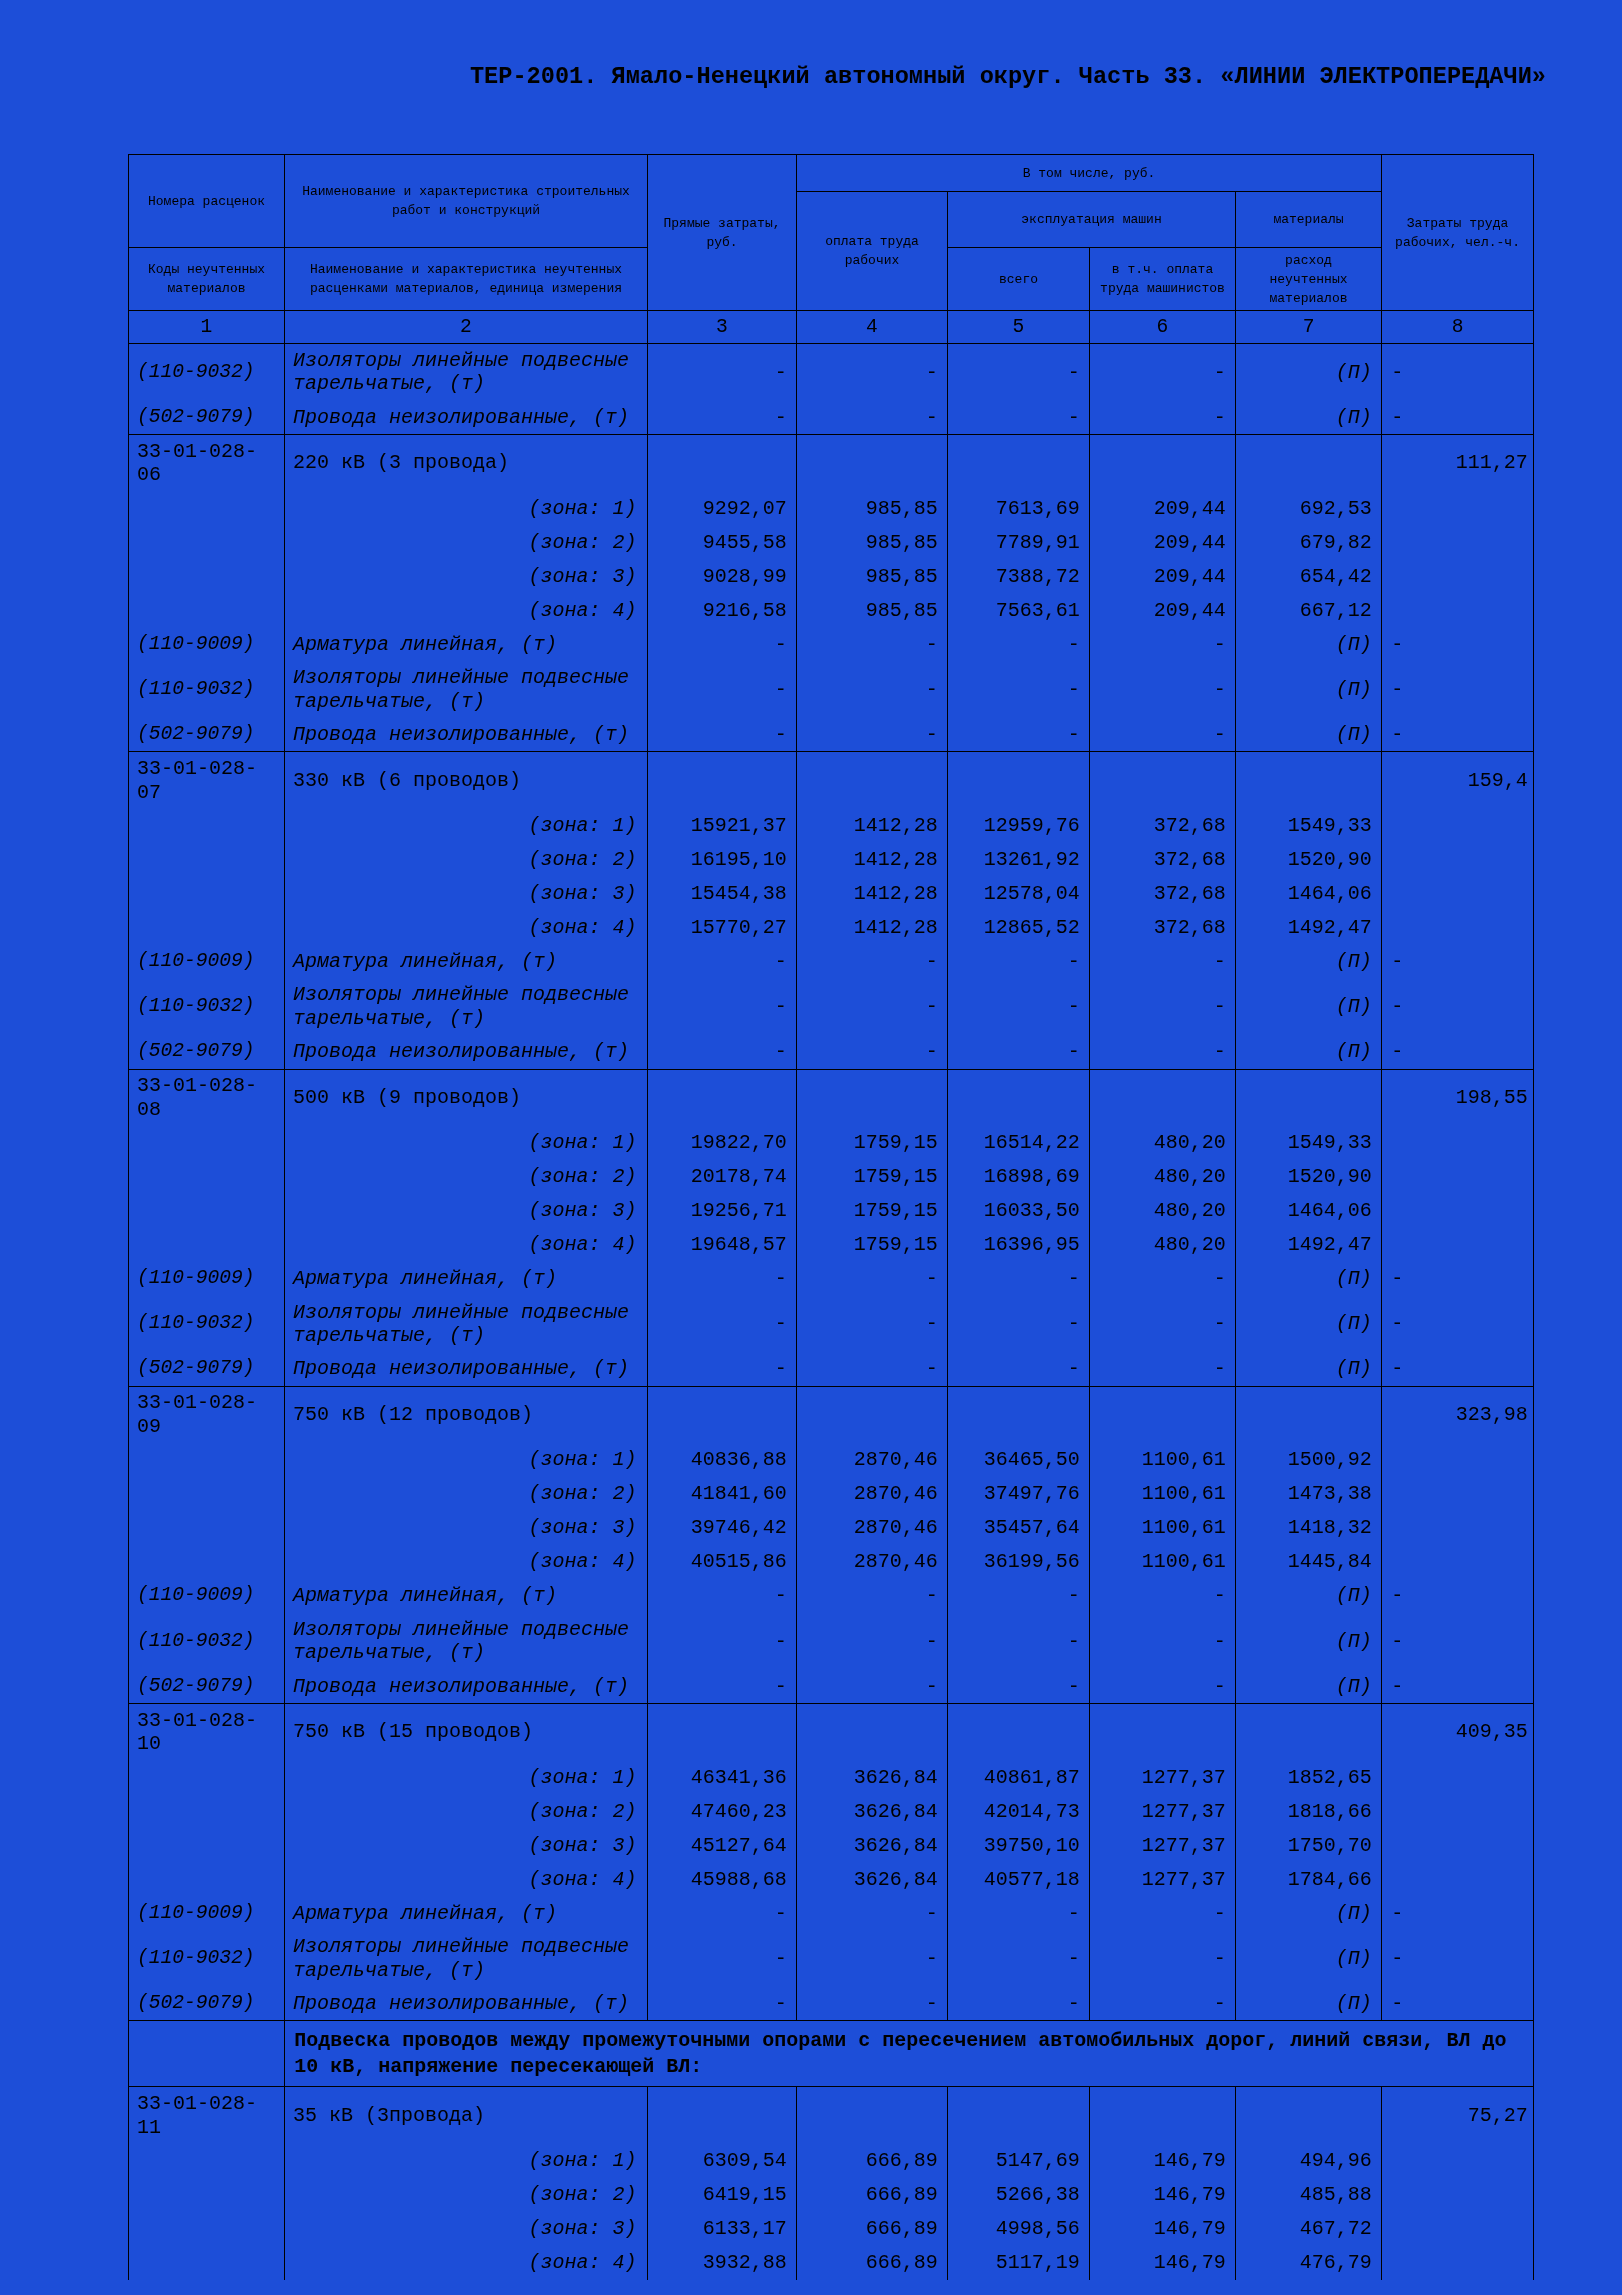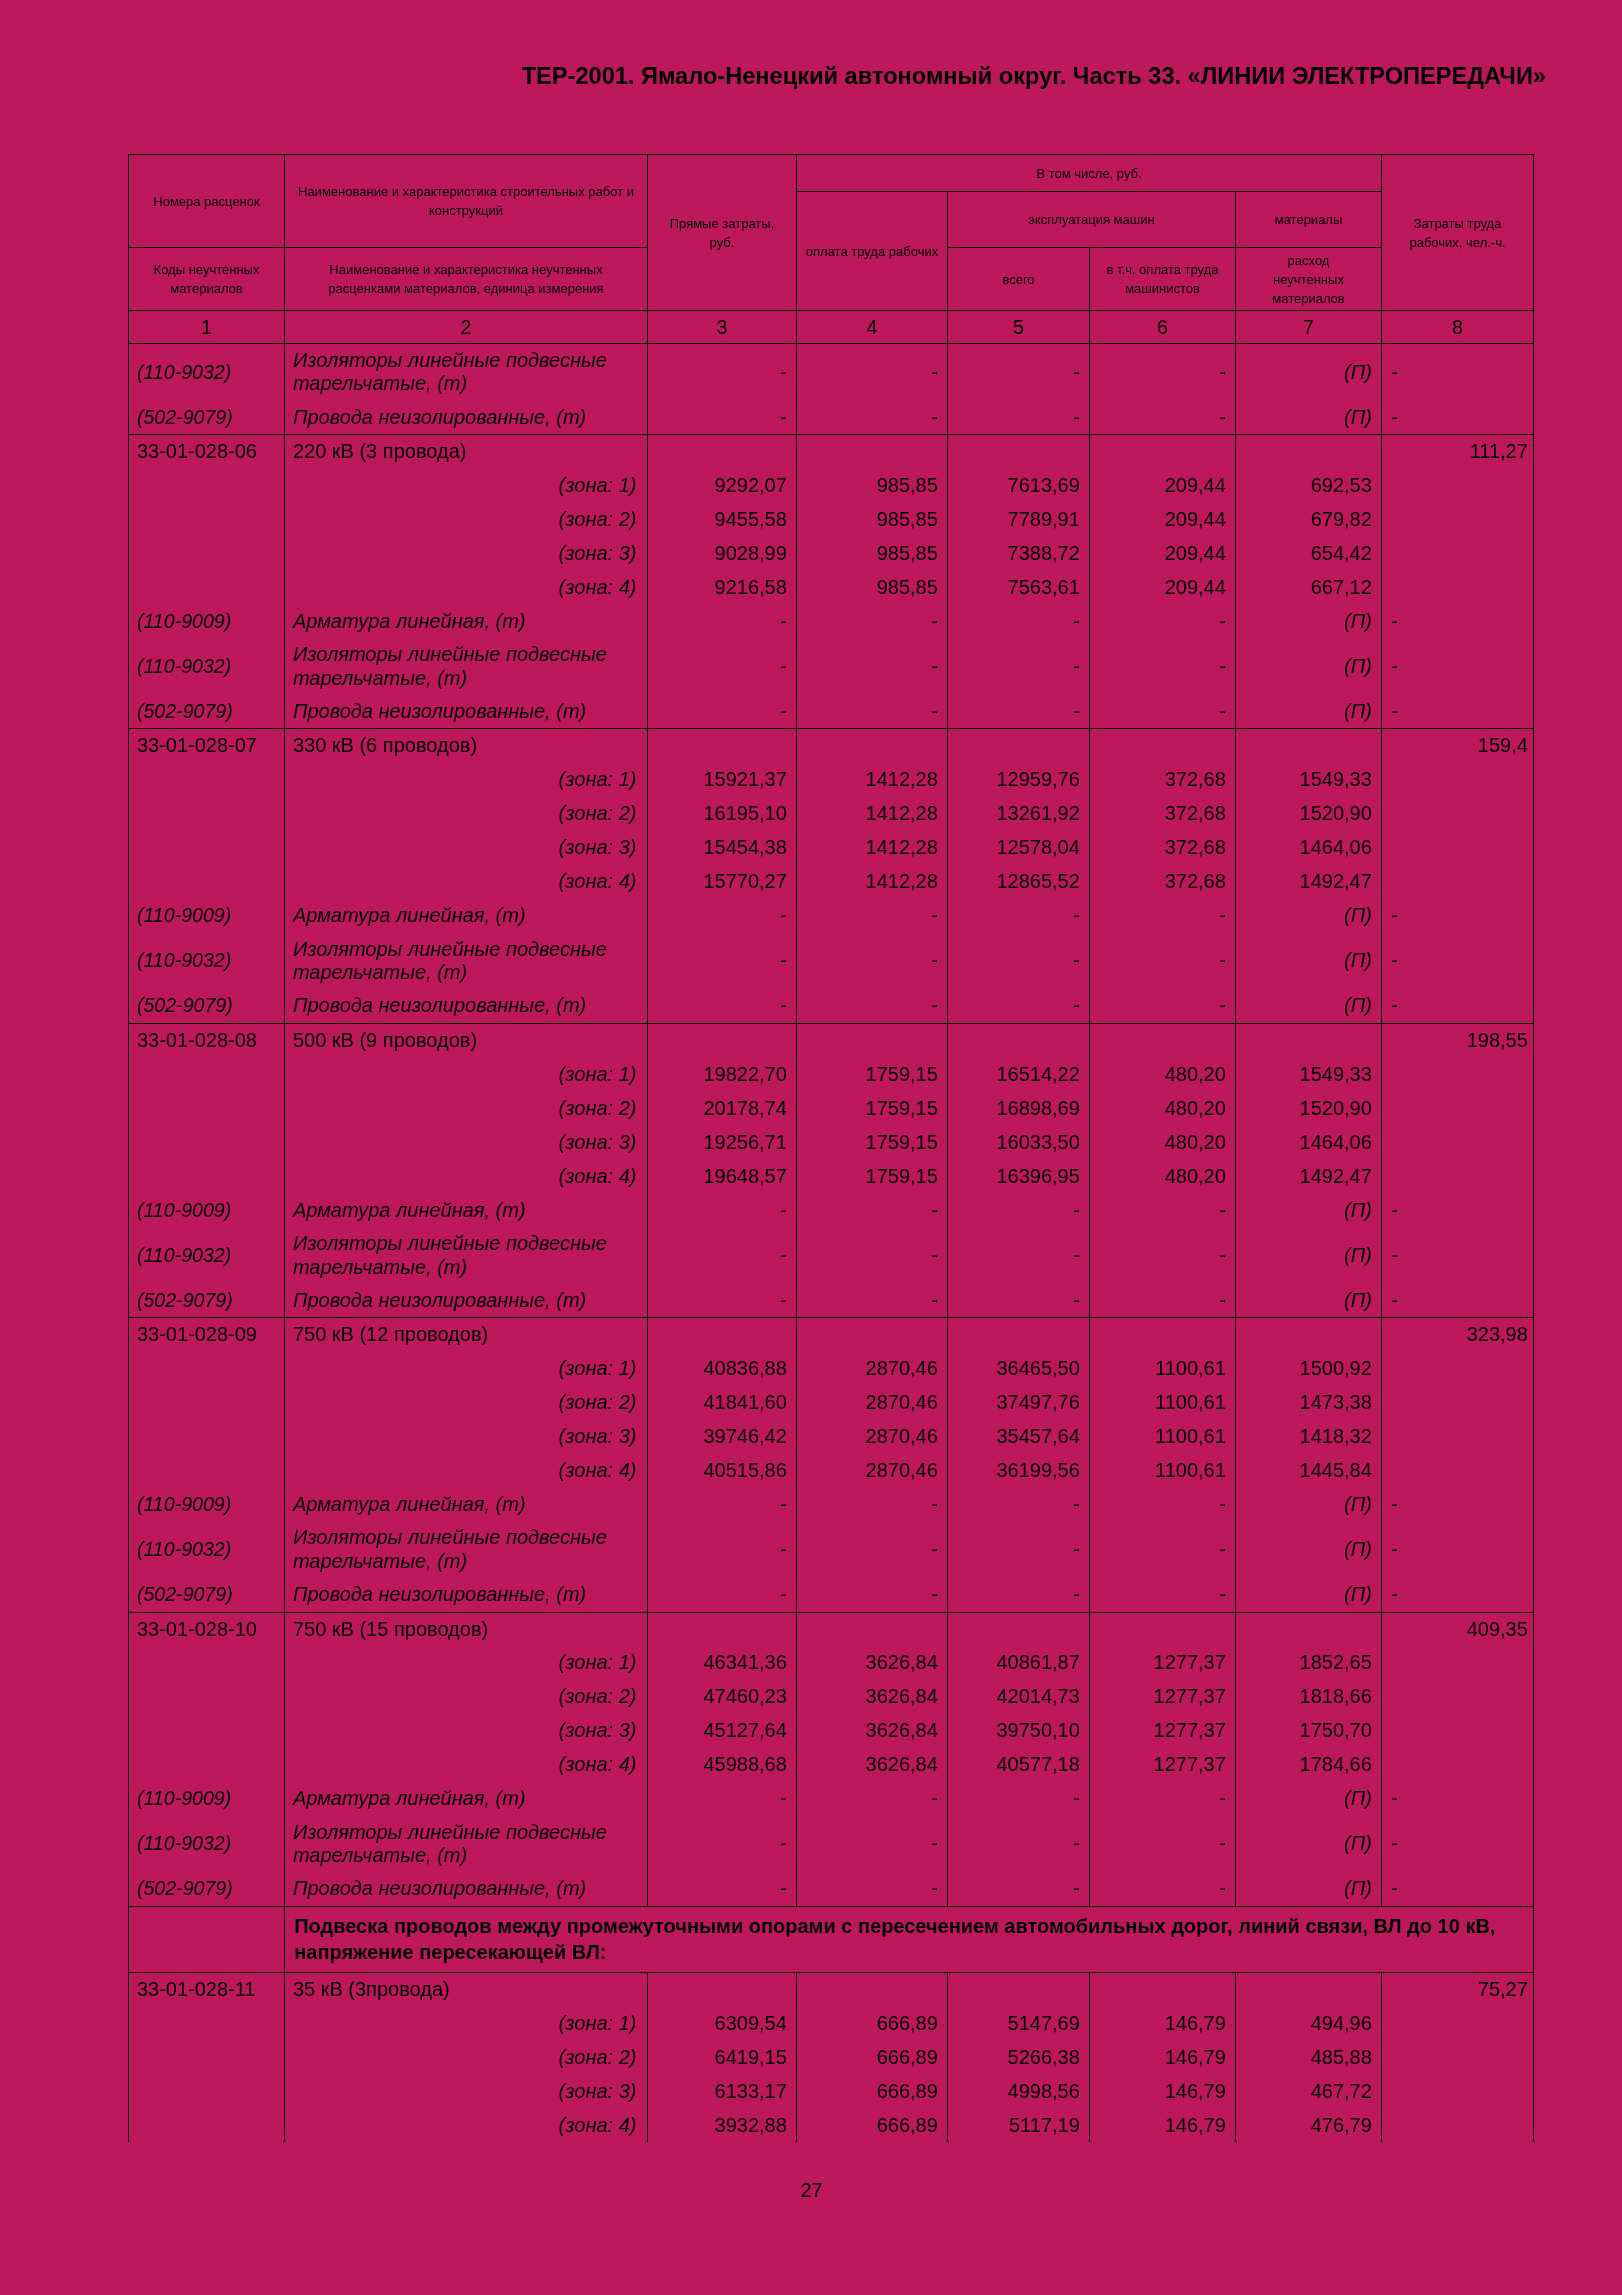--- a/index.html
+++ b/index.html
@@ -1,19 +1,19 @@
 <!DOCTYPE html>
 <html style="font-size:10.5px"><head>
 <meta charset="utf-8">
 <style>
   * { margin:0; padding:0; box-sizing:border-box; }
   html,body { background:#ffffff; }
   .page {
-    width:1623px; height:2295px; position:relative; background:#be185d;
-    font-family:Liberation Sans, sans-serif; color:#000;
+    width:1623px; height:2295px; position:relative; background:#1d4ed8;
+    font-family:Liberation Mono, monospace; color:#000;
     overflow:hidden;
     padding-left:28px;
   }
   .doc-header {
     position:absolute; top:63px; left:128px; right:77px;
     text-align:right; font-weight:bold; font-size:23.6px; line-height:27.5px;
   }
   table.rate-table {
     position:absolute; top:154px; left:128px; width:1404px;
     border-collapse:collapse; table-layout:fixed;
@@ -569,16 +569,15 @@
           <td class="c-num">3932,88</td>
           <td class="c-num">666,89</td>
           <td class="c-num">5117,19</td>
           <td class="c-num">146,79</td>
           <td class="c-num">476,79</td>
           <td class="c-labor"></td>
         </tr>
       </tbody>
   </table>
 
-  <div class="page-number">27</div>
 
 </div>
 
 
 </body></html>

